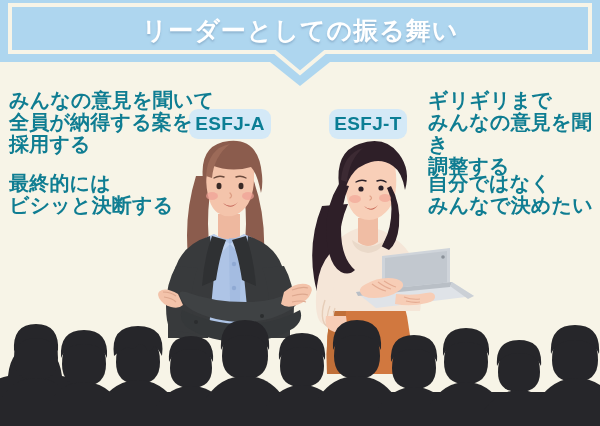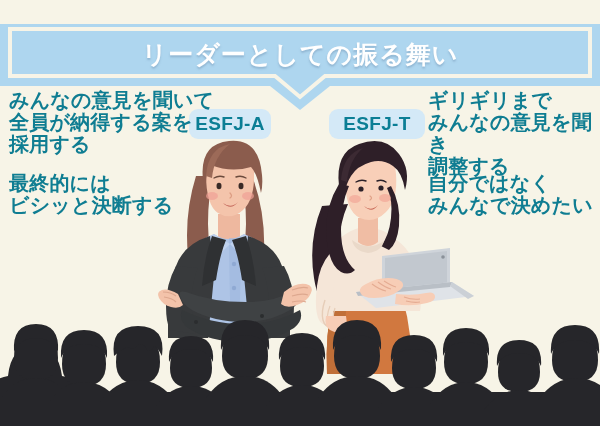--- a/index.html
+++ b/index.html
@@ -6,21 +6,21 @@
   body{
     width:600px;height:426px;
     background:#f7f4e7;
     font-family:"Liberation Sans","DejaVu Sans",sans-serif;
     overflow:hidden;
     position:relative;
   }
   #stage{position:absolute;inset:0;width:600px;height:426px;overflow:hidden;background:#f7f4e7;}
 
   
-  .banner-wrap{position:absolute;left:0;top:0;width:600px;height:86px;margin-top:24px;}
+  .banner-wrap{position:absolute;left:0;top:0;width:600px;height:86px;}
   .banner-svg{position:absolute;left:0;top:0;}
   .banner-title{
     position:absolute;left:0;top:12px;width:600px;
     text-align:center;
     font-size:25px;font-weight:bold;color:#ffffff;
     letter-spacing:1px;
     text-shadow:0 2px 2px rgba(120,155,185,.55);
     line-height:36px;
   }
 
@@ -45,21 +45,21 @@
     border-radius:9px;
     color:#0b7e95;
     font-size:19px;
     font-weight:bold;
     letter-spacing:.3px;
     text-align:center;
     line-height:30px;
     height:30px;
   }
   .badge-a{left:189px;top:109px;width:82px;}
-  .badge-t{left:329px;top:109px;width:96px;}
+  .badge-t{left:329px;top:109px;width:78px;}
 
   
   .art{position:absolute;left:0;top:0;}
 </style>
 </head>
 <body>
 
 <div id="stage">
 
   <svg class="art" width="600" height="426" viewBox="0 0 600 426">

